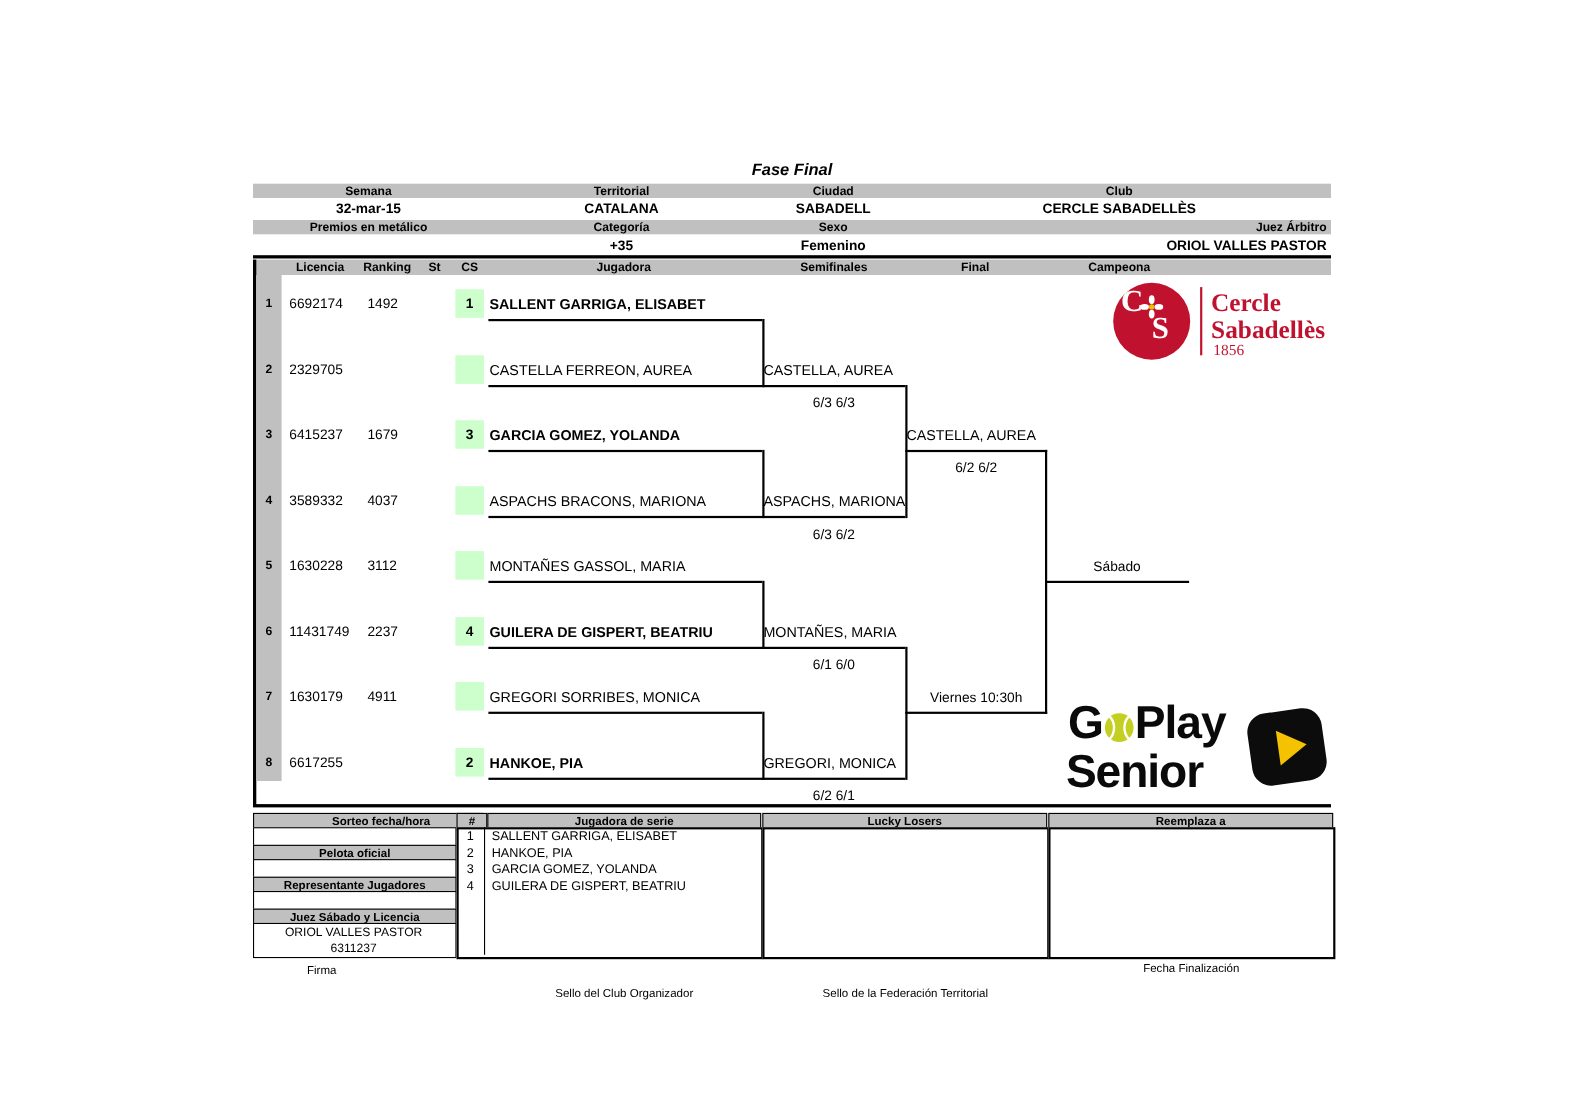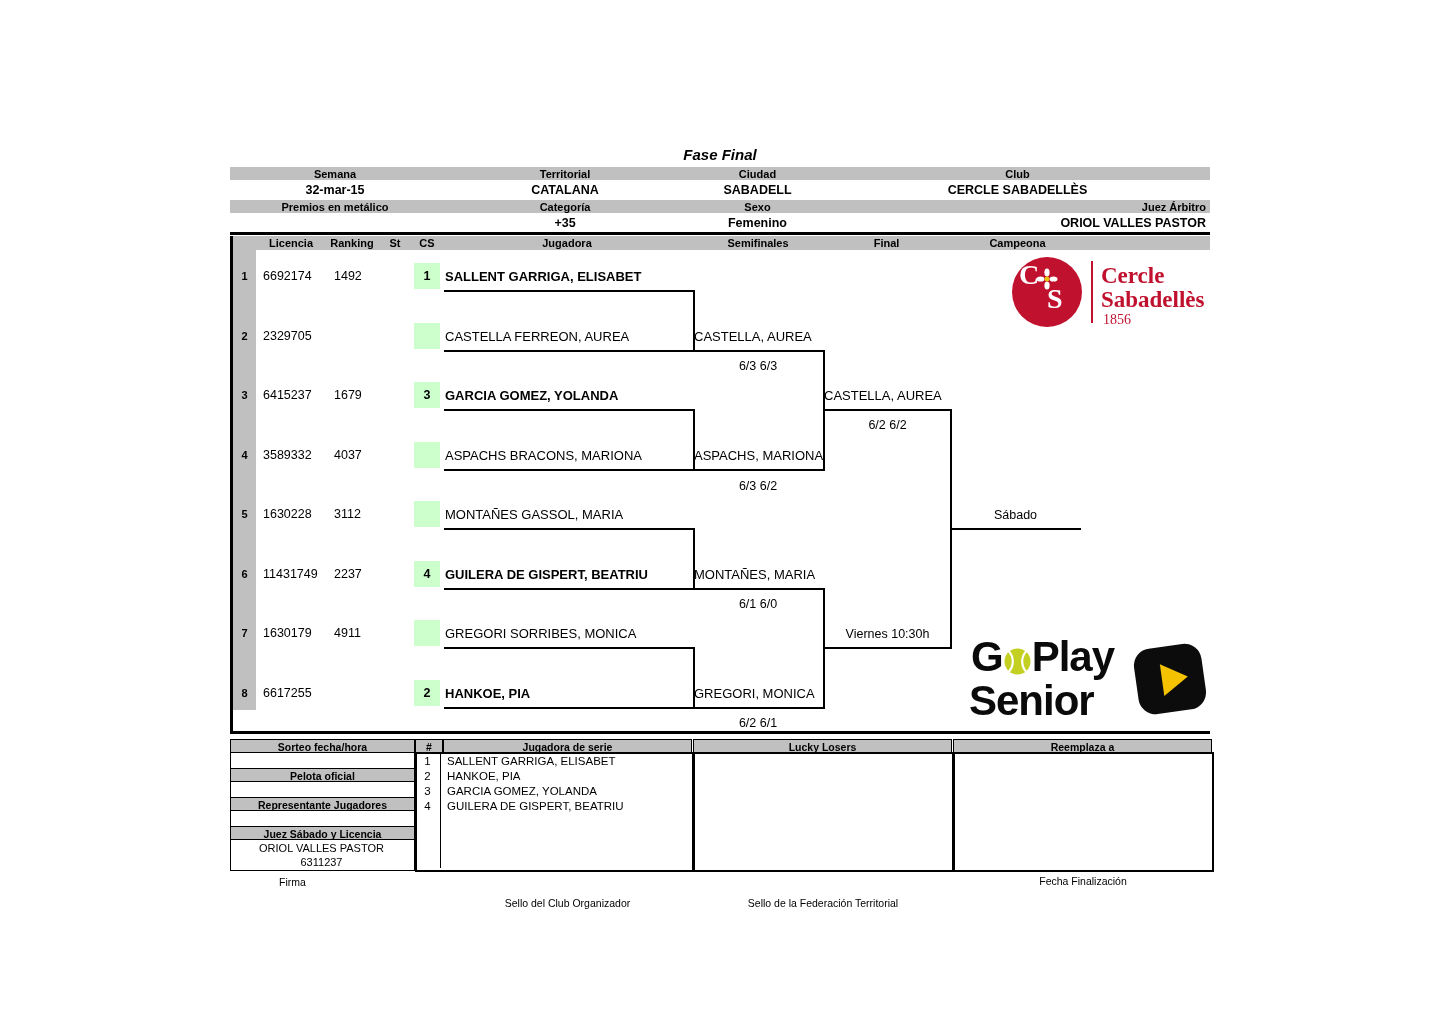--- a/index.html
+++ b/index.html
@@ -188,21 +188,21 @@
     </svg>
       <span>Play</span>
   </div>
   <div class="abs goplay" style="left:969px;top:680px;">
     <span>Senior</span>
   </div>
   <div class="abs" style="left:1136px;top:646px;width:68px;height:66px;background:#0c0c0c;border-radius:17px;transform:rotate(-8deg);display:flex;align-items:center;justify-content:center;">
     <div style="width:0;height:0;border-left:26px solid #f4c200;border-top:16px solid transparent;border-bottom:16px solid transparent;margin-left:9px;"></div>
   </div>
 
-  <div class="abs ghead c" style="left:230px;top:739px;width:183px;height:14px;">Sorteo fecha/hora</div>
+  <div class="abs ghead c" style="left:230px;top:739px;width:183px;height:14px;padding-left:24px;">Sorteo fecha/hora</div>
   <div class="abs wbox1" style="left:230px;top:752px;width:183px;height:17px;"></div>
   <div class="abs ghead c" style="left:230px;top:768px;width:183px;height:14px;">Pelota oficial</div>
   <div class="abs wbox1" style="left:230px;top:781px;width:183px;height:17px;"></div>
   <div class="abs ghead c" style="left:230px;top:797px;width:183px;height:14px;">Representante Jugadores</div>
   <div class="abs wbox1" style="left:230px;top:810px;width:183px;height:17px;"></div>
   <div class="abs ghead c" style="left:230px;top:826px;width:183px;height:14px;">Juez Sábado y Licencia</div>
   <div class="abs wbox1" style="left:230px;top:839px;width:183px;height:30px;"></div>
   <div class="abs c f11" style="left:230px;top:841px;width:183px;height:14px;">ORIOL VALLES PASTOR</div>
   <div class="abs c f11" style="left:230px;top:855px;width:183px;height:13px;">6311237</div>
 

